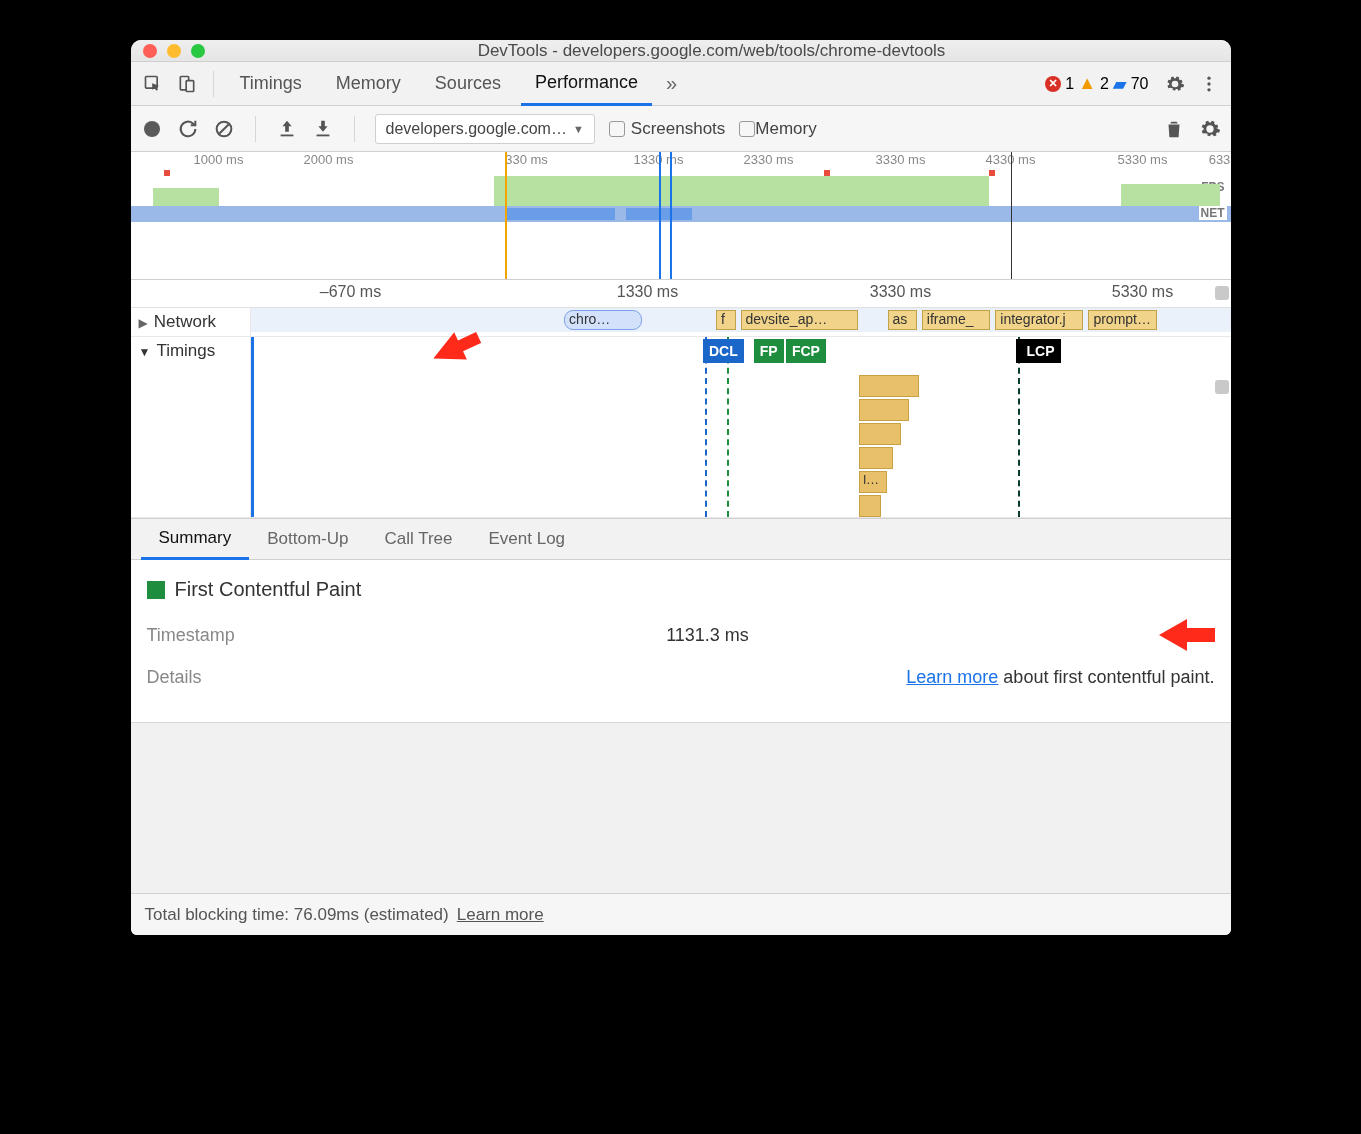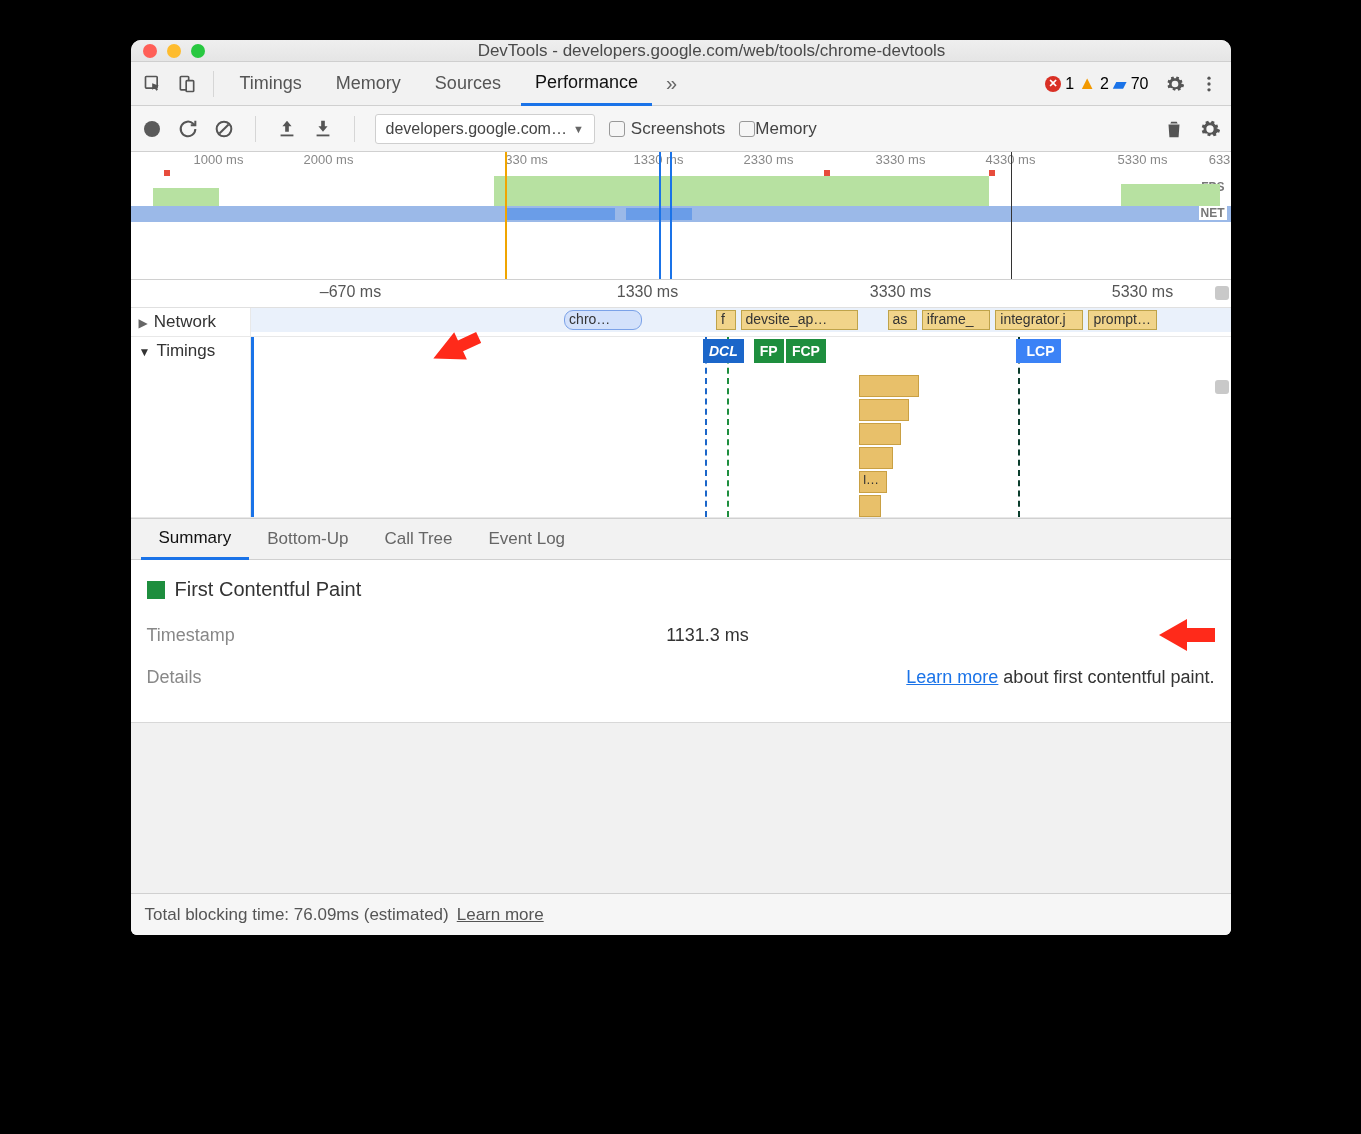--- a/index.html
+++ b/index.html
@@ -50,21 +50,21 @@
 .flame-ruler span{position:absolute;top:3px;transform:translateX(-50%);}
 .flame-row{display:flex;border-bottom:1px solid #e8e8e8;}
 .flame-side{width:120px;padding:4px 8px;font-size:17px;color:#333;display:flex;align-items:flex-start;gap:6px;border-right:1px solid #e8e8e8;}
 .tri-toggle{font-size:12px;color:#666;margin-top:4px;}
 .flame-body{flex:1;position:relative;}
 .nr{height:24px;position:relative;background:#eaf1fb;}
 .nblk{position:absolute;top:2px;height:20px;font-size:14px;color:#333;border:1px solid #bfa34a;background:#f1d48a;overflow:hidden;white-space:nowrap;padding:0 4px;text-overflow:ellipsis;}
 .nblk.blue{background:#d3e1fb;border-color:#7ba2e8;border-radius:9px;}
 .timings-body{height:180px;position:relative;border-left:3px solid #1a73e8;}
 .tag{position:absolute;top:2px;height:24px;font-size:14px;font-weight:600;color:#fff;display:flex;align-items:center;padding:0 6px;}
-.tag.dcl{background:#1b66c9;} .tag.fp{background:#1e8e3e;} .tag.fcp{background:#1e8e3e;} .tag.lcp{background:#3b82f6;padding-left:11px;}
+.tag.dcl{background:#1b66c9;} .tag.fp{background:#1e8e3e;} .tag.fcp{background:#1e8e3e;} .tag.lcp{background:#000000;padding-left:11px;}
 .dashed{position:absolute;top:0;bottom:0;border-left:2px dashed #1b66c9;}
 .dashed.green{border-color:#1e8e3e;} .dashed.dark{border-color:#0b3d2c;}
 .yblk{position:absolute;background:#e8c06a;border:1px solid #c9a043;height:22px;font-size:13px;color:#333;overflow:hidden;padding:0 3px;}
 .arrow{position:absolute;width:50px;height:40px;}
 .arrow svg{width:100%;height:100%;}
 
 .bottom-tabs{height:42px;background:#f2f2f2;border-top:1px solid #d0d0d0;display:flex;align-items:center;padding:0 10px;border-bottom:1px solid #d0d0d0;}
 .btab{padding:0 18px;height:42px;display:flex;align-items:center;font-size:17px;color:#666;cursor:pointer;}
 .btab.active{color:#111;border-bottom:3px solid #1a73e8;}
 
@@ -262,21 +262,21 @@
           <div class="dashed" style="left:46.2%;"></div>
           <div class="dashed green" style="left:48.5%;"></div>
           <div class="dashed dark" style="left:78.3%;"></div>
 
           <div class="yblk" style="left:62%;top:38px;width:60px;"></div>
           <div class="yblk" style="left:62%;top:62px;width:50px;"></div>
           <div class="yblk" style="left:62%;top:86px;width:42px;"></div>
           <div class="yblk" style="left:62%;top:110px;width:34px;"></div>
           <div class="yblk" style="left:62%;top:134px;width:28px;"><span>l…</span></div>
           <div class="yblk" style="left:62%;top:158px;width:22px;"></div>
-        <div class="tag dcl" style="left: 46%; font-style: italic;">DCL</div>
+        <div class="tag dcl" style="left: 46%;">DCL</div>
             <div class="tag fp" style="left: 51.2%;">FP</div>
             <div class="tag fcp" style="left: 54.5%;">FCP</div>
             <div class="tag lcp" style="left: 78%;">LCP</div>
           </div>
       </div>
     </div>
 
     <div class="arrow" style="left:300px;top:48px;">
       <svg viewBox="0 0 50 40">
           <path d="M0 20 L30 5 L30 14 L50 14 L50 26 L30 26 L30 35 Z" fill="#ff2a1a" transform="rotate(-25 25 20)"></path>

